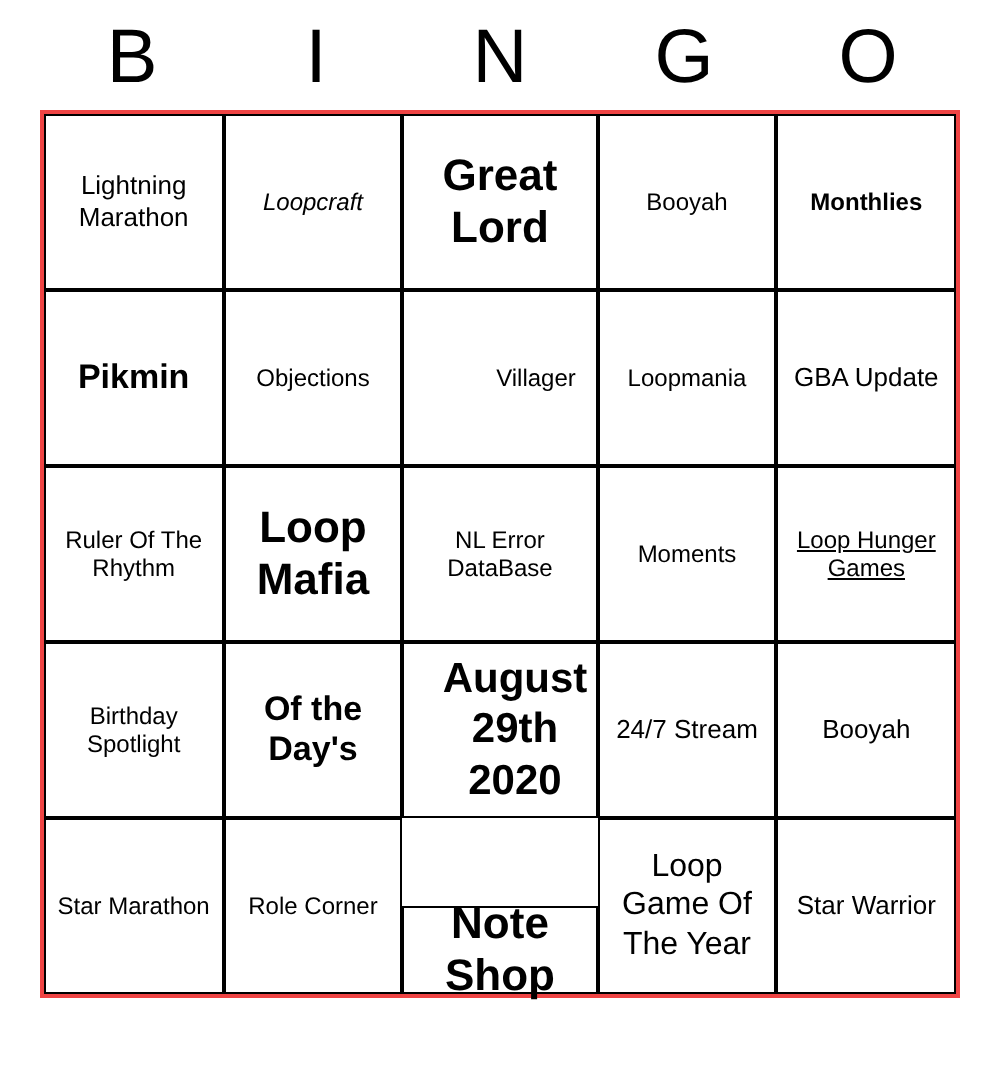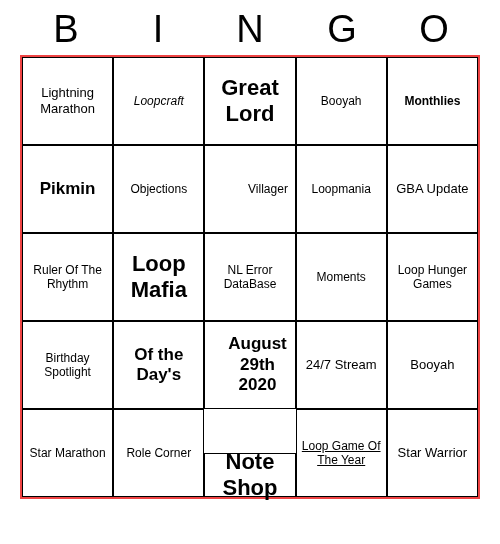--- a/index.html
+++ b/index.html
@@ -64,24 +64,24 @@
     <div class="cell" style="font-size: 12px; font-weight: bold;">Monthlies</div>
     <div class="cell" style="font-size: 17px; font-weight: bold;">Pikmin</div>
     <div class="cell" style="font-size: 12px; font-weight: normal;">Objections</div>
     <div class="cell" style="font-size: 12px; font-weight: normal; padding-left: 40px;">Villager</div>
     <div class="cell" style="font-size: 12px; font-weight: normal;">Loopmania</div>
     <div class="cell" style="font-size: 13px; font-weight: normal;">GBA Update</div>
     <div class="cell" style="font-size: 12px; font-weight: normal;">Ruler Of The Rhythm</div>
     <div class="cell" style="font-size: 22px; font-weight: bold;">Loop Mafia</div>
     <div class="cell" style="font-size: 12px; font-weight: normal;">NL Error DataBase</div>
     <div class="cell" style="font-size: 12px; font-weight: normal;">Moments</div>
-    <div class="cell" style="font-size: 12px; font-weight: normal;">Loop Hunger Games</div>
+    <div class="cell" style="font-size: 12px; font-weight: normal; text-decoration: underline;">Loop Hunger Games</div>
     <div class="cell" style="font-size: 12px; font-weight: normal;">Birthday Spotlight</div>
     <div class="cell" style="font-size: 17px; font-weight: bold;">Of the Day's</div>
-    <div class="cell" style="font-size: 17px; font-weight: bold; padding-left: 19px;">August 29th 2020</div>
+    <div class="cell" style="font-size: 21px; font-weight: bold; padding-left: 19px;">August 29th 2020</div>
     <div class="cell" style="font-size: 13px; font-weight: normal;">24/7 Stream</div>
     <div class="cell" style="font-size: 13px; font-weight: normal;">Booyah</div>
     <div class="cell" style="font-size: 12px; font-weight: normal;">Star Marathon</div>
     <div class="cell" style="font-size: 12px; font-weight: normal;">Role Corner</div>
     <div class="cell" style="font-size: 22px; font-weight: bold; margin-top: 44px;">Note Shop</div>
-    <div class="cell" style="font-size: 12px; font-weight: normal; text-decoration: underline;">Loop Game Of The Year</div>
+    <div class="cell" style="font-size: 16px; font-weight: normal;">Loop Game Of The Year</div>
     <div class="cell" style="font-size: 13px; font-weight: normal;">Star Warrior</div>
   </div>
 
 </body></html>

